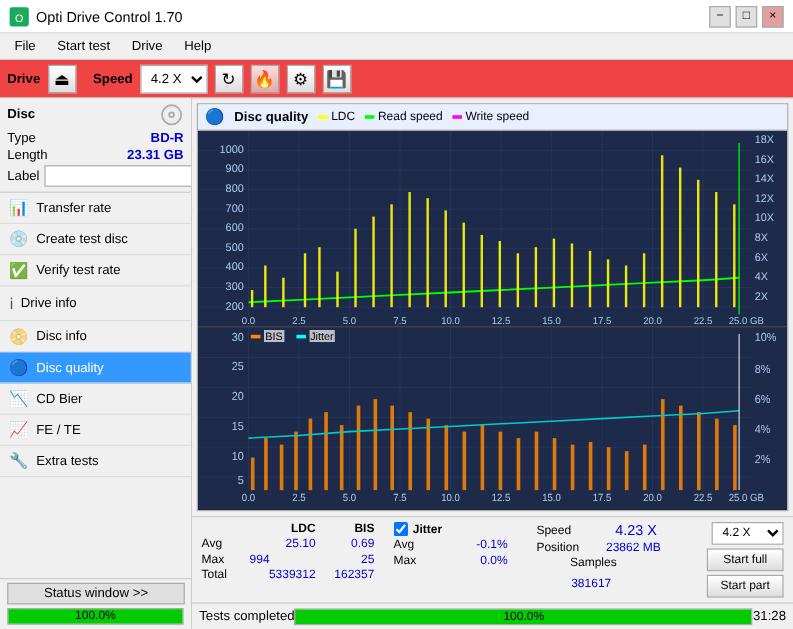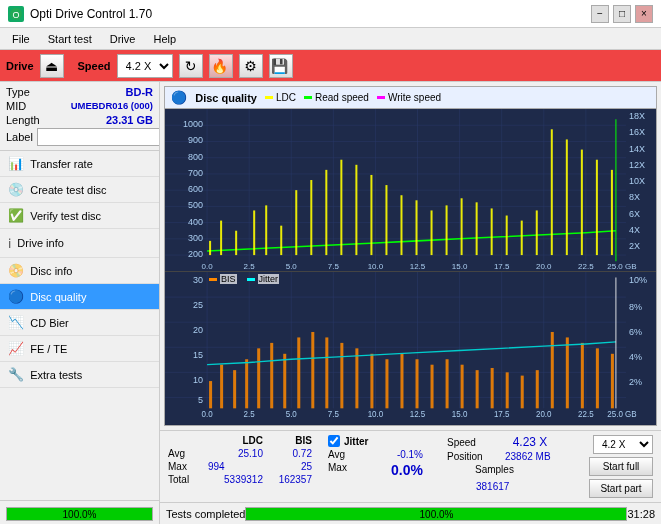--- a/index.html
+++ b/index.html
@@ -286,29 +286,33 @@
     <button class="toolbar-btn" style="background: linear-gradient(#fdd,#daa);">🔥</button>
     <button class="toolbar-btn">⚙</button>
     <button class="toolbar-btn">💾</button>
   </div>
 
   <div class="main-layout">
 
     <div class="sidebar">
 
       <div class="disc-panel">
+        <div class="disc-panel-header">
+          <span class="disc-panel-title">Disc</span>
+          <svg class="disc-icon" viewBox="0 0 20 20">
+            <circle cx="10" cy="10" r="8" fill="none" stroke="#aaa" stroke-width="1.5"></circle>
+            <circle cx="10" cy="10" r="2" fill="none" stroke="#aaa" stroke-width="1.5"></circle>
+            <circle cx="10" cy="10" r="6" fill="none" stroke="#ddd" stroke-width="0.5"></circle>
+          </svg>
+        </div>
         <div class="disc-field">
           <span class="disc-field-label">Type</span>
           <span class="disc-field-value">BD-R</span>
         </div>
         <div class="disc-field">
-          <span class="disc-field-label">MID</span>
-          <span class="disc-field-value" style="font-size:9.5px;">UMEBDR016 (000)</span>
-        </div>
-        <div class="disc-field">
           <span class="disc-field-label">Length</span>
           <span class="disc-field-value">23.31 GB</span>
         </div>
         <div class="disc-label-row">
           <span class="disc-field-label">Label</span>
           <input type="text" class="disc-label-input" value="" style="">
 
         </div>
       </div>
 
@@ -316,21 +320,21 @@
         <div class="nav-item">
           <span class="nav-icon">📊</span>
           <span>Transfer rate</span>
         </div>
         <div class="nav-item">
           <span class="nav-icon">💿</span>
           <span>Create test disc</span>
         </div>
         <div class="nav-item">
           <span class="nav-icon">✅</span>
-          <span>Verify test disc</span>
+          <span>Verify test rate</span>
         </div>
         <div class="nav-item">
           <span class="nav-icon">ℹ</span>
           <span>Drive info</span>
         </div>
         <div class="nav-item">
           <span class="nav-icon">📀</span>
           <span>Disc info</span>
         </div>
         <div class="nav-item active">
@@ -347,20 +351,21 @@
         </div>
         <div class="nav-item">
           <span class="nav-icon">🔧</span>
           <span>Extra tests</span>
         </div>
       </div>
 
       <div class="sidebar-bottom"></div>
 
       <div class="status-bar">
+        <button class="status-window-btn">Status window &gt;&gt;</button>
         <div class="progress-bar-container">
           <div class="progress-bar-fill" style="width: 100%;"></div>
           <span class="progress-text">100.0%</span>
         </div>
       </div>
     </div>
 
     <div class="content-area">
 
       <div class="chart-container">
@@ -594,21 +599,21 @@
 
         <div style="display:flex;flex-direction:column;gap:2px;">
           <div style="display:flex;gap:4px;">
             <span style="min-width:36px;font-size:10px;"></span>
             <span style="min-width:55px;text-align:right;font-size:10px;font-weight:bold;">LDC</span>
             <span style="min-width:45px;text-align:right;font-size:10px;font-weight:bold;">BIS</span>
           </div>
           <div style="display:flex;gap:4px;">
             <span style="min-width:36px;font-size:10px;">Avg</span>
             <span style="min-width:55px;text-align:right;font-size:10px;color:#0000cc;">25.10</span>
-            <span style="min-width:45px;text-align:right;font-size:10px;color:#0000cc;">0.72</span>
+            <span style="min-width:45px;text-align:right;font-size:10px;color:#0000cc;">0.69</span>
           </div>
           <div style="display:flex;gap:4px;">
             <span style="min-width:36px;font-size:10px;">Max</span>
             <span style="min-width:55px;font-size:10px;color:#0000cc;">994</span>
             <span style="min-width:45px;text-align:right;font-size:10px;color:#0000cc;">25</span>
           </div>
           <div style="display:flex;gap:4px;">
             <span style="min-width:36px;font-size:10px;">Total</span>
             <span style="min-width:55px;text-align:right;font-size:10px;color:#0000cc;">5339312</span>
             <span style="min-width:45px;text-align:right;font-size:10px;color:#0000cc;">162357</span>
@@ -619,21 +624,21 @@
           <div style="display:flex;align-items:center;gap:4px;">
             <input type="checkbox" checked="" style="width: 12px; height: 12px;">
             <span style="font-size:10px;font-weight:bold;">Jitter</span>
           </div>
           <div style="display:flex;gap:4px;">
             <span style="min-width:36px;font-size:10px;">Avg</span>
             <span style="min-width:55px;text-align:right;font-size:10px;color:#0000cc;">-0.1%</span>
           </div>
           <div style="display:flex;gap:4px;">
             <span style="min-width:36px;font-size:10px;">Max</span>
-            <span style="min-width:55px;text-align:right;font-size:14px;color:#0000cc;font-weight:bold;">0.0%</span>
+            <span style="min-width:55px;text-align:right;font-size:10px;color:#0000cc;">0.0%</span>
           </div>
         </div>
 
         <div style="display:flex;flex-direction:column;gap:2px;margin-left:8px;">
           <div style="display:flex;gap:6px;align-items:center;">
             <span style="font-size:10px;min-width:52px;">Speed</span>
             <span style="font-size:12px;color:#0000cc;min-width:50px;text-align:center;">4.23 X</span>
           </div>
           <div style="display:flex;gap:6px;align-items:center;">
             <span style="font-size:10px;min-width:52px;">Position</span>

